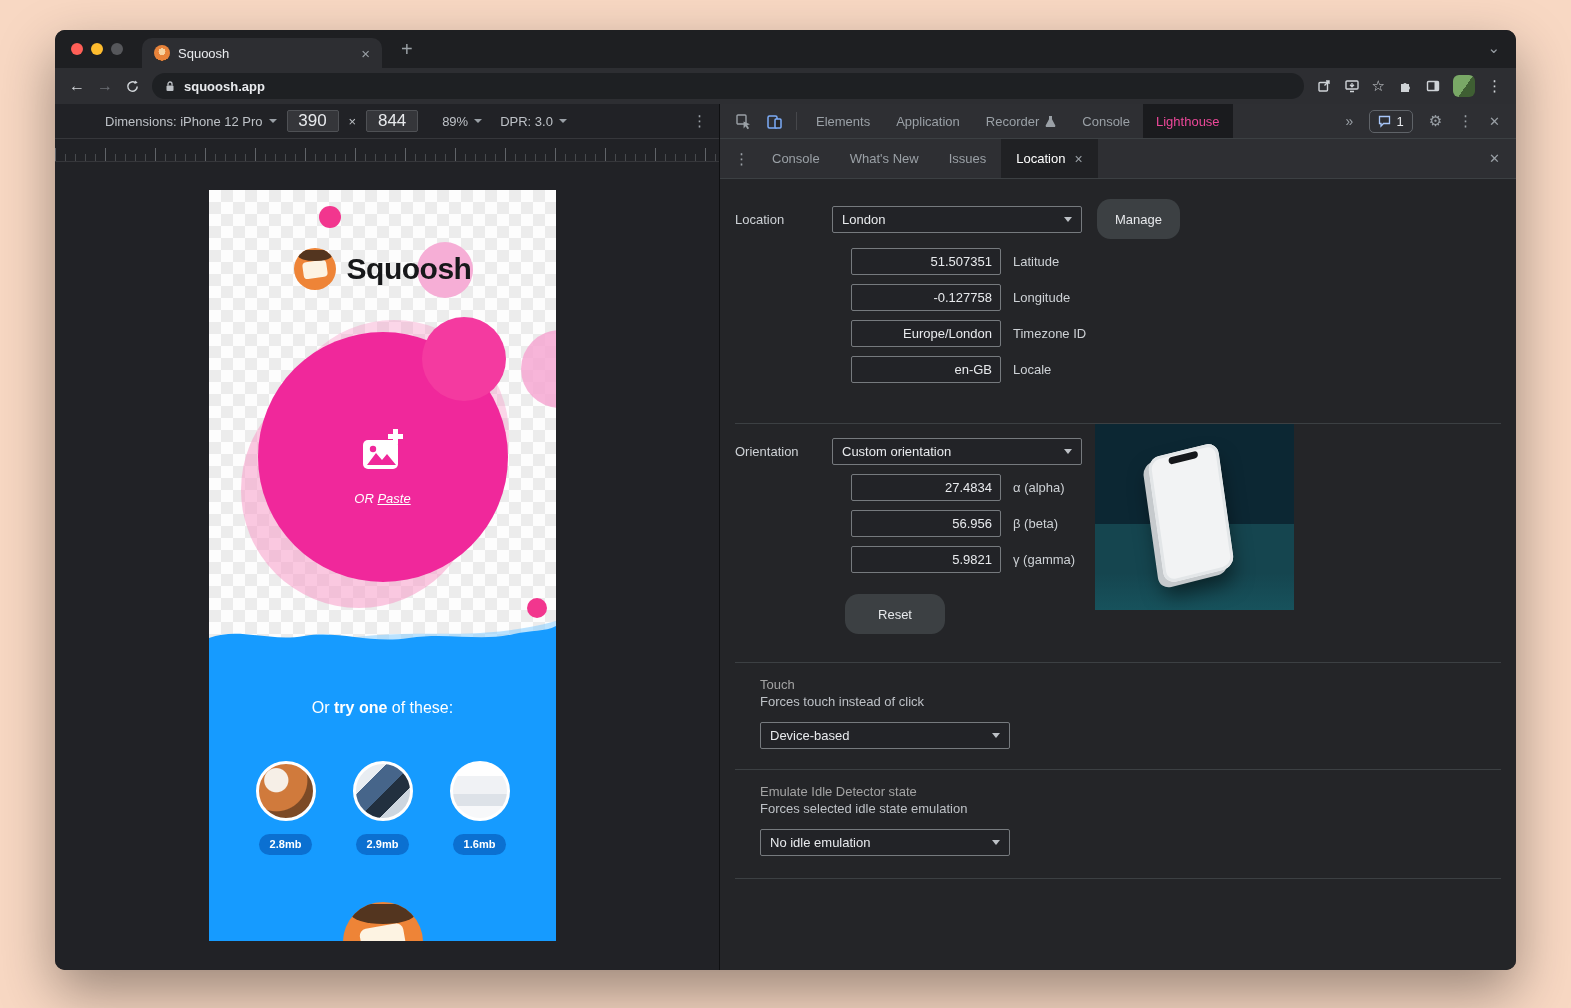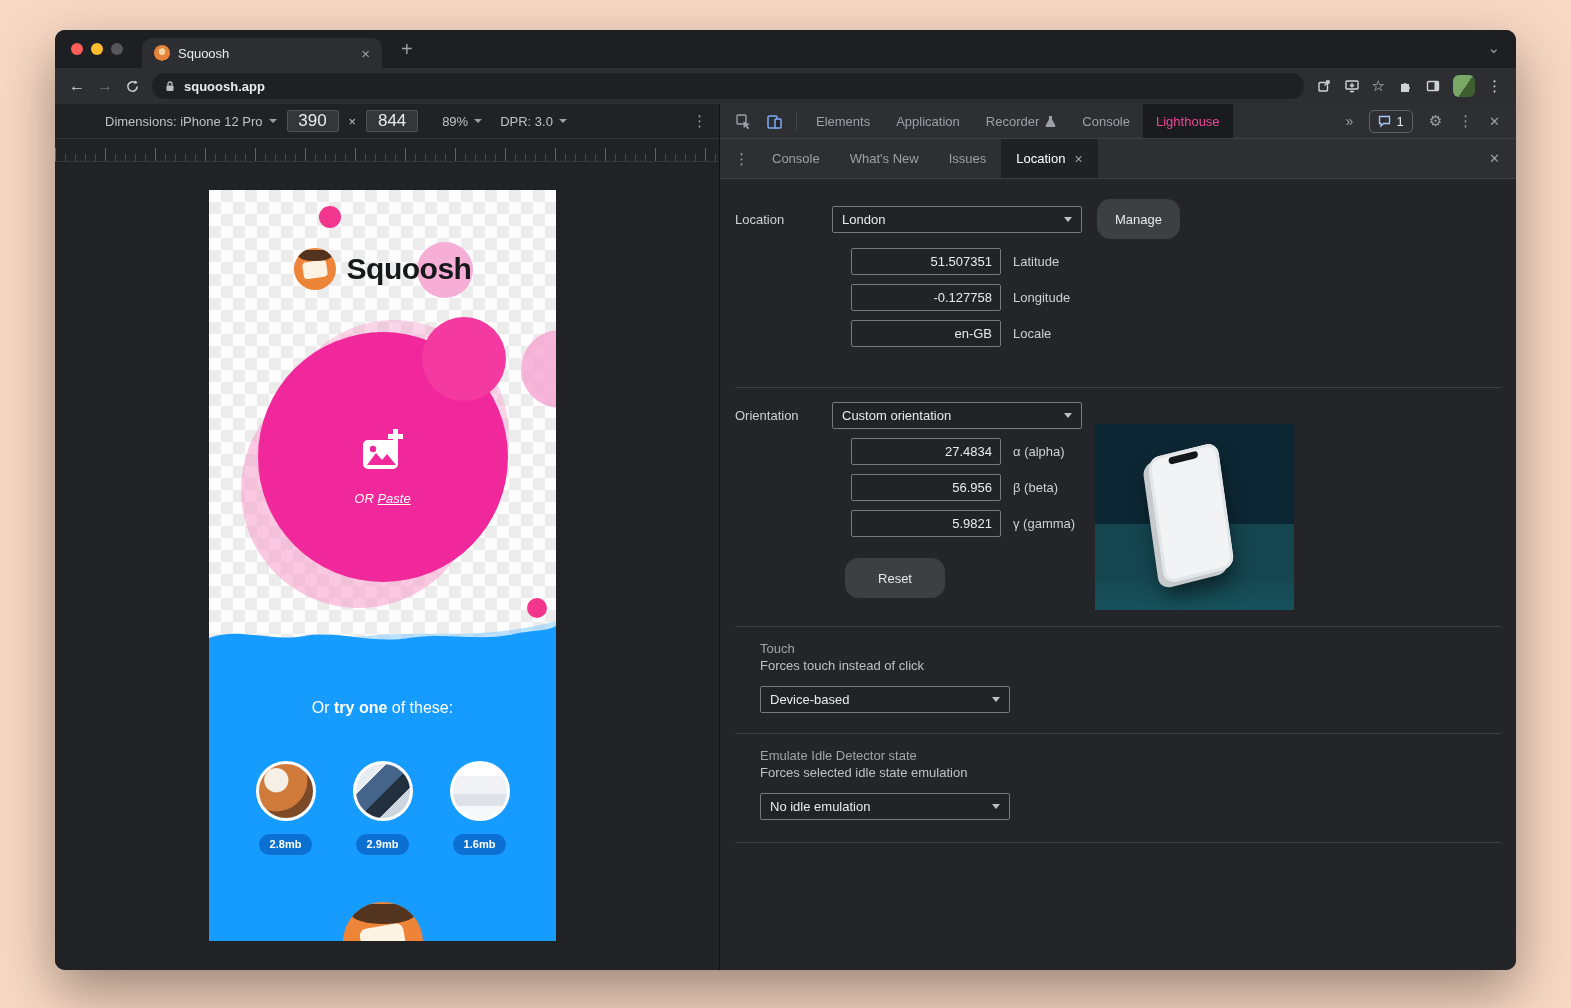--- a/index.html
+++ b/index.html
@@ -402,20 +402,24 @@
         <div class="fields">
           <div class="field">
             <input value="51.507351" style="">
             <span class="flabel">Latitude</span>
           </div>
           <div class="field">
             <input value="-0.127758" style="">
             <span class="flabel">Longitude</span>
           </div>
           <div class="field">
+            <input value="Europe/London" style="">
+            <span class="flabel">Timezone ID</span>
+          </div>
+          <div class="field">
             <input value="en-GB" style="">
             <span class="flabel">Locale</span>
           </div>
         </div>
 
         <hr>
 
         <div class="sec">
           <div class="head-row">
             <span class="sec-label">Orientation</span>

